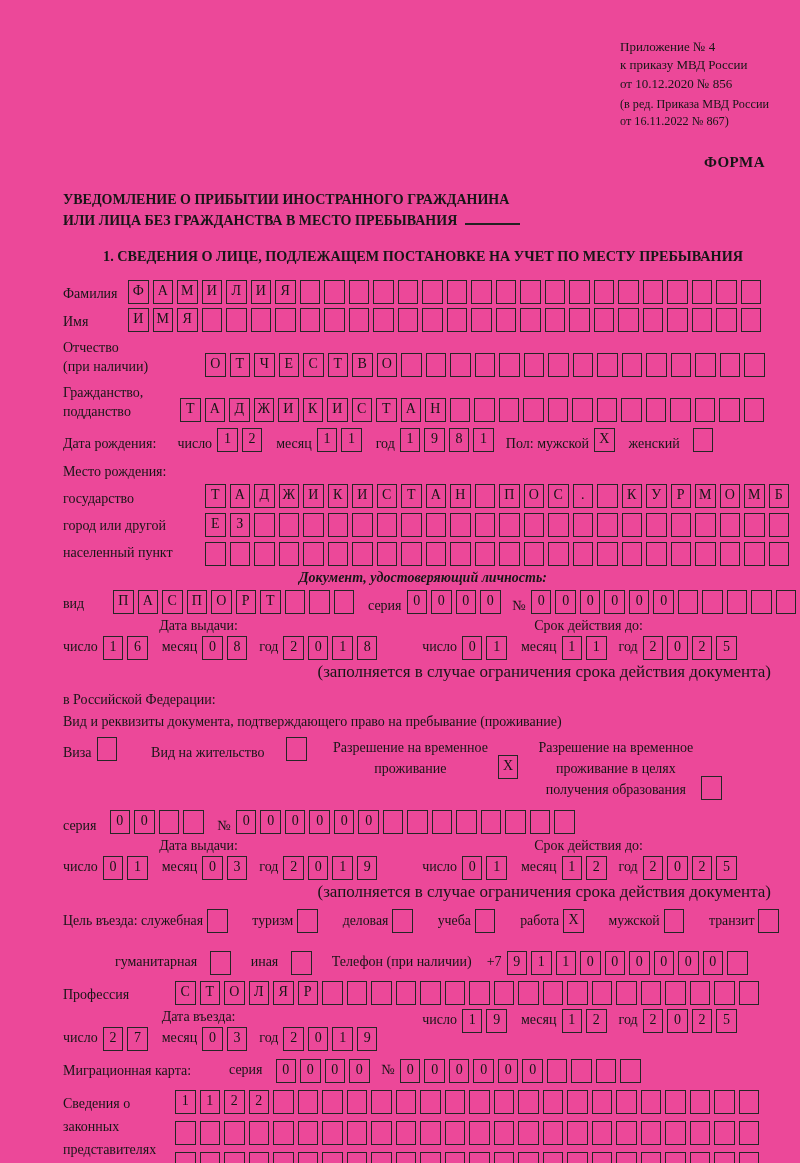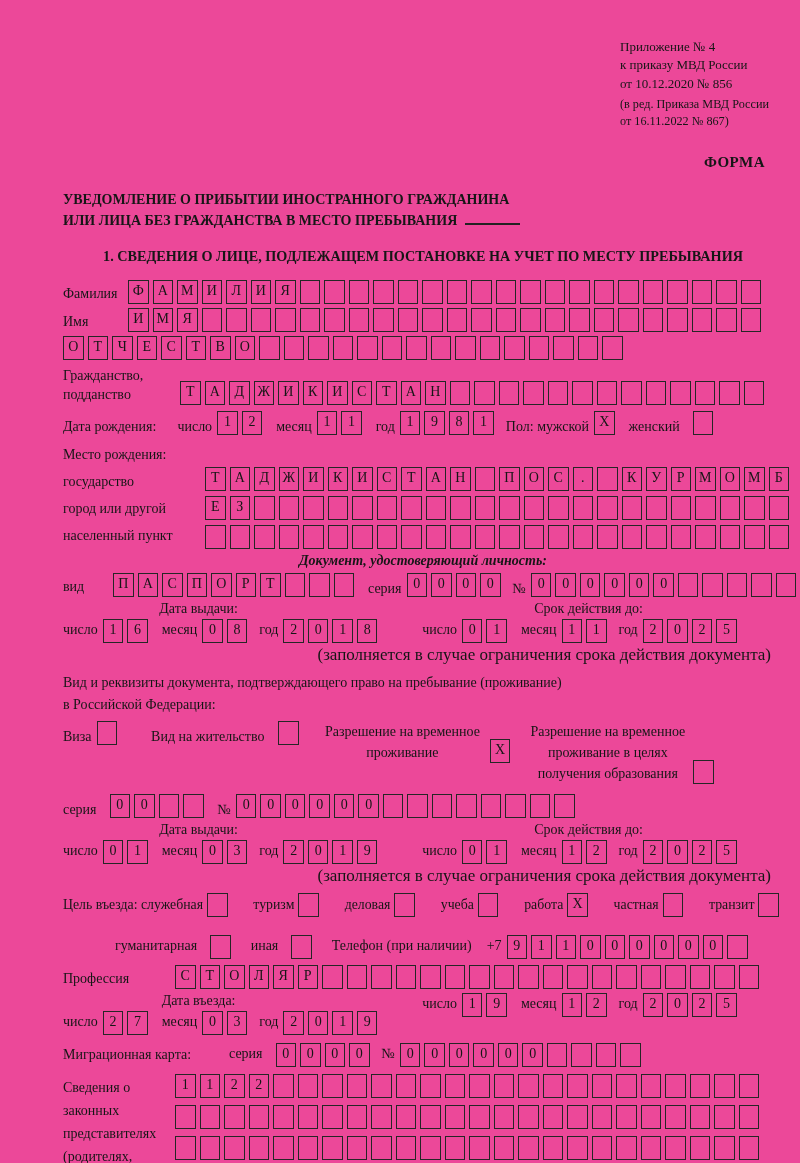--- a/index.html
+++ b/index.html
@@ -133,20 +133,24 @@
         <span class="cell"></span>
         <span class="cell"></span>
         <span class="cell"></span>
         <span class="cell"></span>
         <span class="cell"></span>
         <span class="cell"></span>
       </span>
   </div>
 
   <div class="row">
+    <span class="lbl w142">
+      <span>Отчество</span><br>
+      <span>(при наличии)</span>
+    </span>
     <span class="cells">
         <span class="cell">О</span>
         <span class="cell">Т</span>
         <span class="cell">Ч</span>
         <span class="cell">Е</span>
         <span class="cell">С</span>
         <span class="cell">Т</span>
         <span class="cell">В</span>
         <span class="cell">О</span>
         <span class="cell"></span>
@@ -399,33 +403,33 @@
             <span class="cell">0</span>
             <span class="cell">2</span>
             <span class="cell">5</span>
           </span>
       </div>
     </div>
   </div>
   <div class="validity-note">(заполняется в случае ограничения срока действия документа)</div>
 
   <div class="para">
+    <div>в Российской Федерации:</div>
     <div>Вид и реквизиты документа, подтверждающего право на пребывание (проживание)</div>
-    <div>в Российской Федерации:</div>
   </div>
 
   <div class="permit-row">
     <span class="permit-item">
       <span class="dl-lbl">Виза</span>
       <span class="cells">
           <span class="cell"></span>
         </span>
     </span>
     <span class="permit-item" style="margin-left:30px;">
-      <span class="dl-lbl" style="margin-right:14px;">Вид на жительство</span>
+      <span class="dl-lbl" style="margin-right:22px;">Вид на жительство</span>
       <span class="cells">
           <span class="cell"></span>
         </span>
     </span>
     <span class="permit-item" style="margin-left:22px;">
       <span class="cb-label" style="margin-right:10px;">
         <span>Разрешение на временное</span><br>
         <span>проживание</span>
       </span>
       <span class="cells">
@@ -544,21 +548,21 @@
           <span class="cell"></span>
         </span>
     </span>
     <span class="goal-item">
       <span class="lbl">работа</span>
       <span class="cells">
           <span class="cell">X</span>
         </span>
     </span>
     <span class="goal-item">
-      <span class="lbl">частная</span>
+      <span class="lbl">мужской</span>
       <span class="cells">
           <span class="cell"></span>
         </span>
     </span>
     <span class="goal-item">
       <span class="lbl">транзит</span>
       <span class="cells">
           <span class="cell"></span>
         </span>
     </span>

